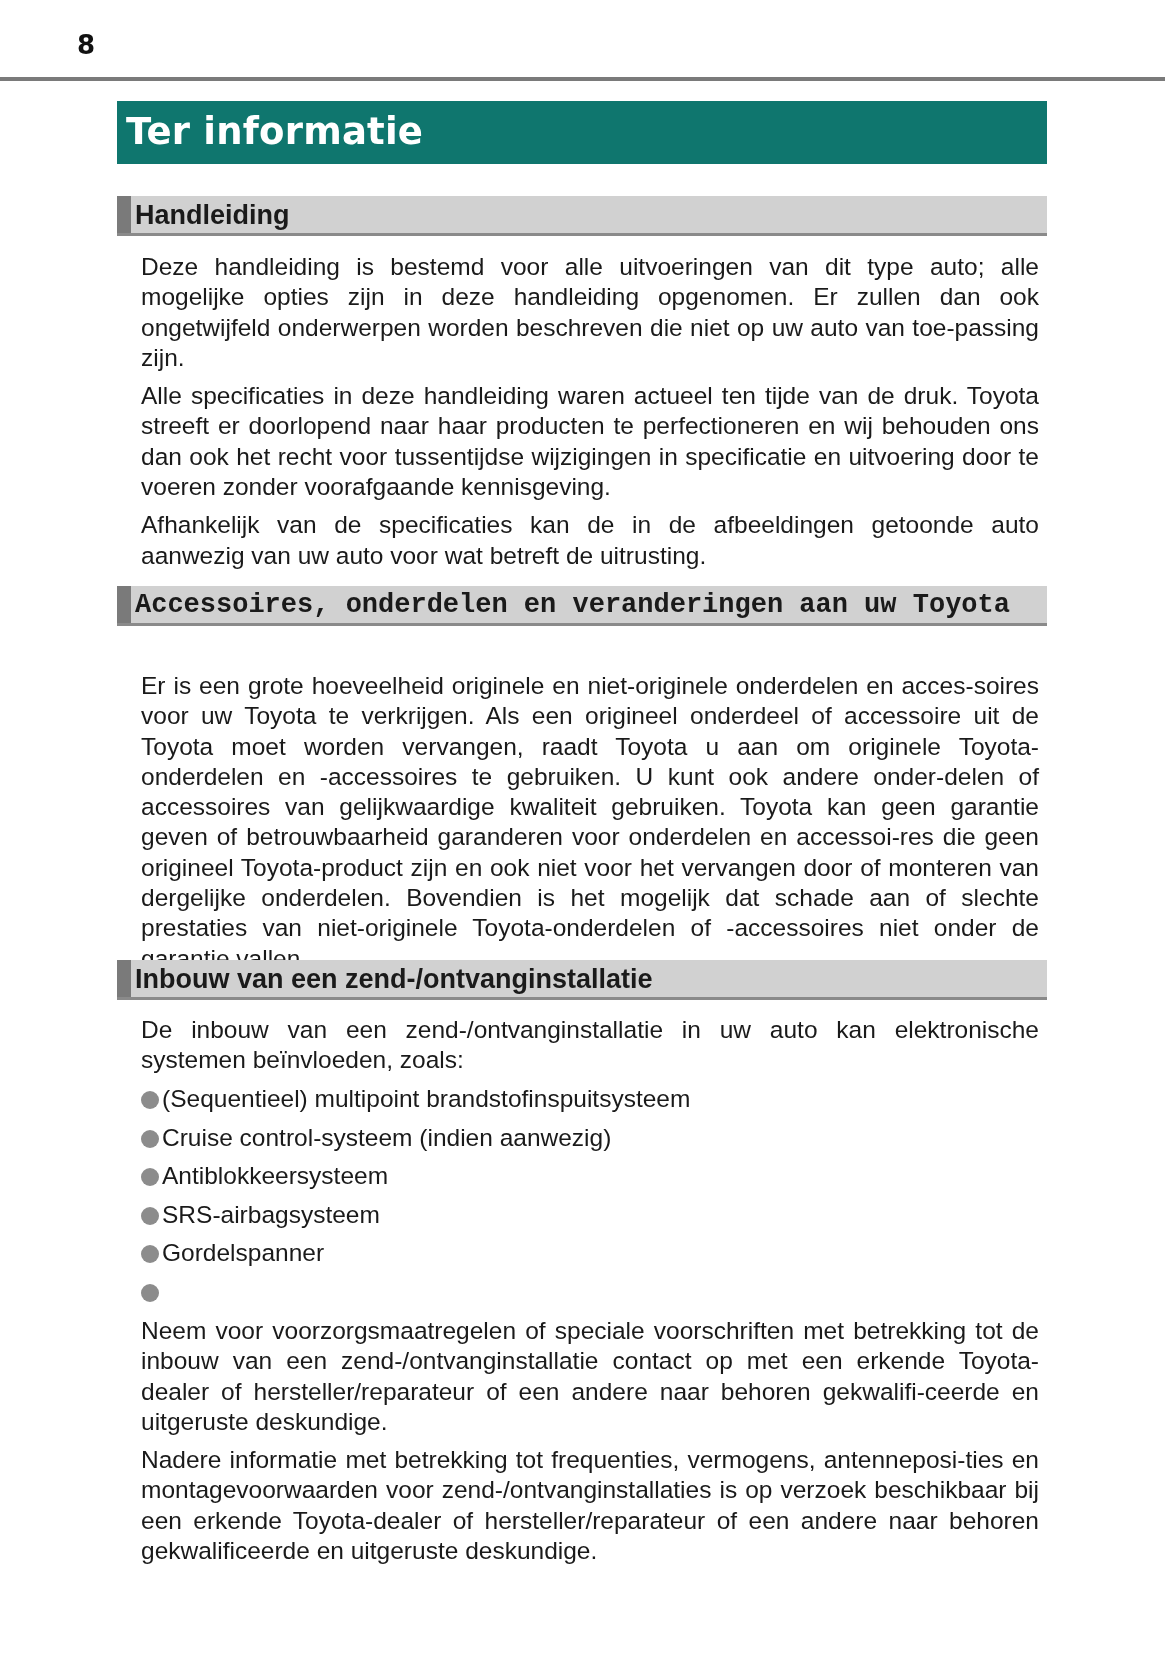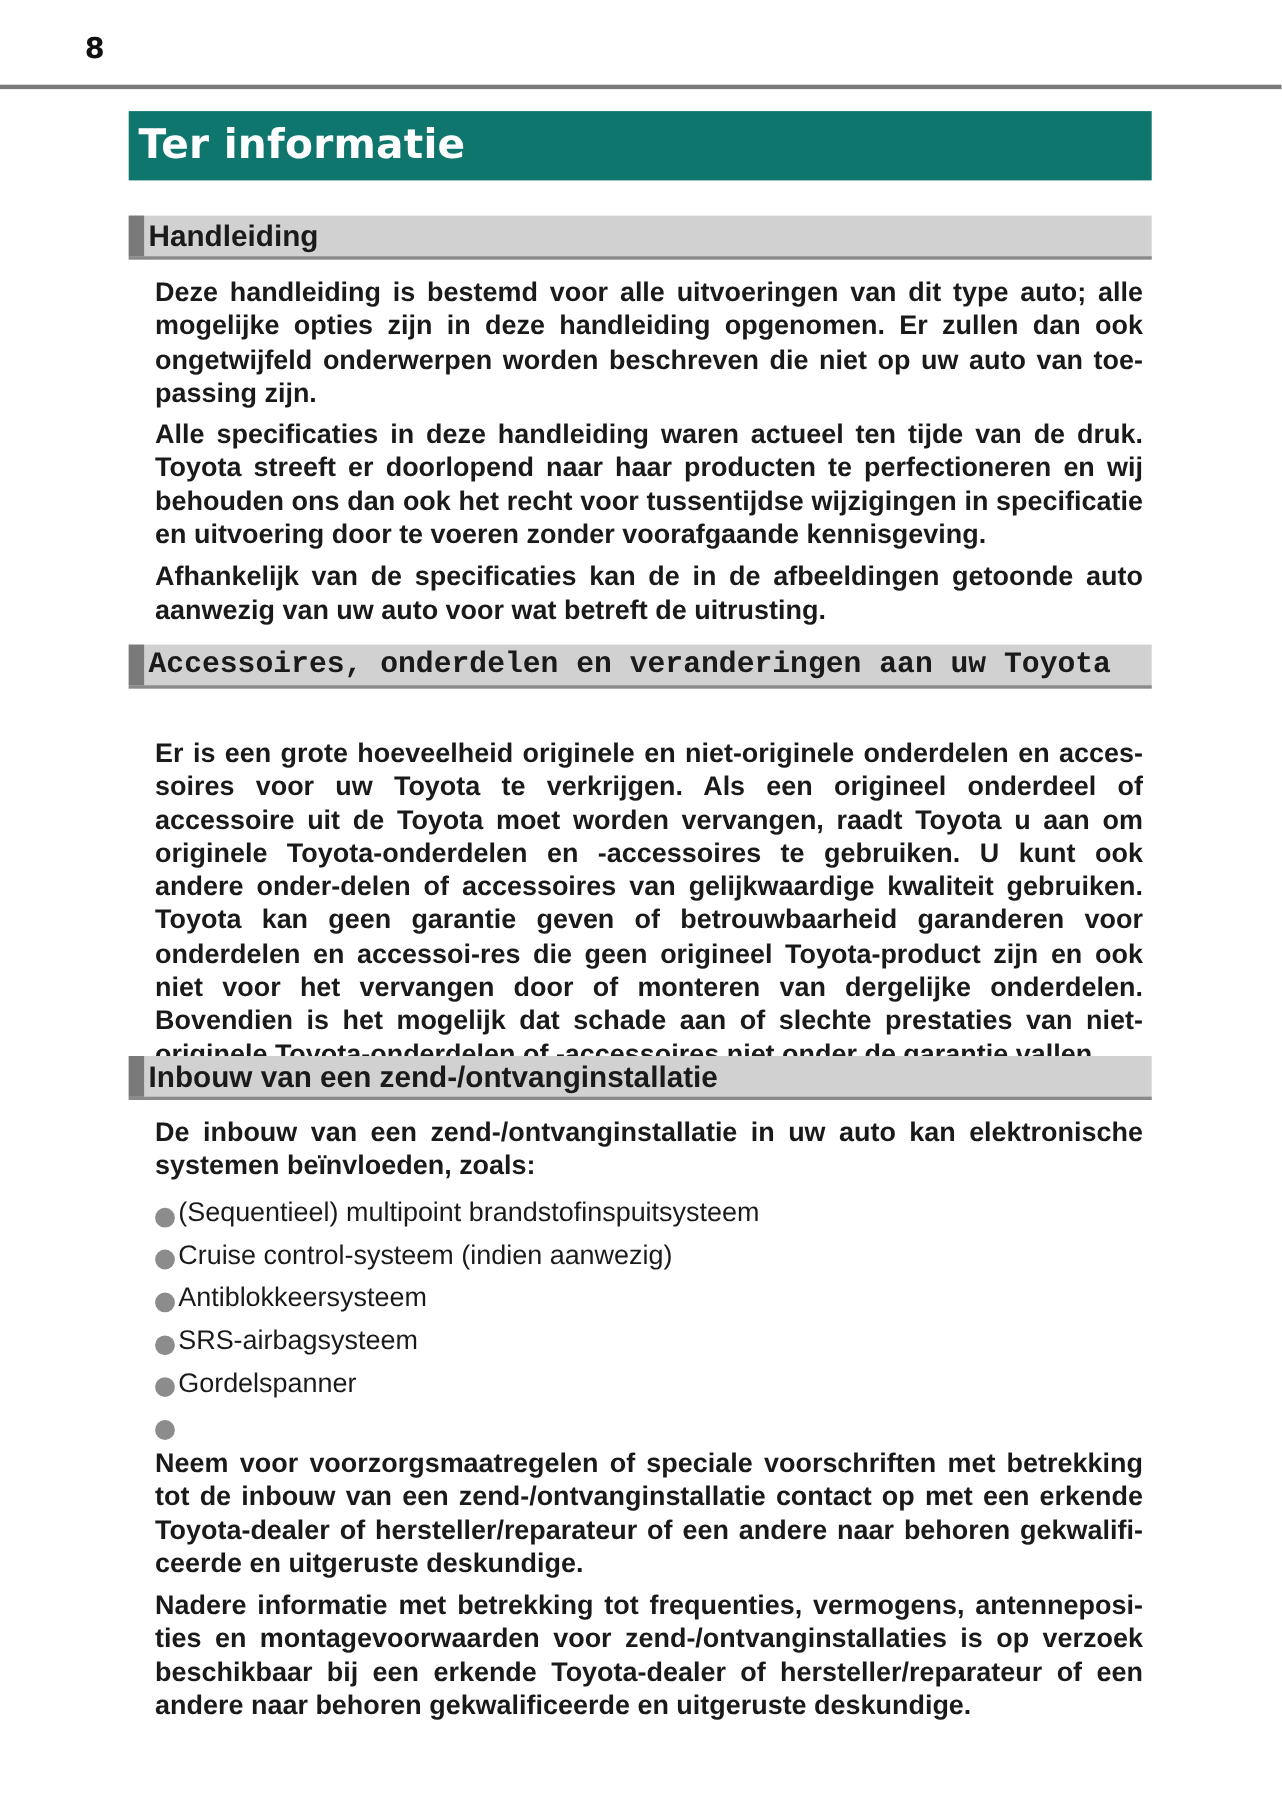--- a/index.html
+++ b/index.html
@@ -10,23 +10,23 @@
     .top-rule { position: absolute; left: 0; top: 77px; width: 1165px; height: 4px; background: #7a7a7a; }
     .title-bar { position: absolute; left: 117px; top: 101px; width: 930px; height: 63px; background: #0f766e; }
     .title-bar span { position: absolute; left: 9px; top: 9px; font-size: 37px; font-weight: bold;
                       color: #ffffff; font-family: "DejaVu Sans", sans-serif; letter-spacing: 0.2px; }
     .section-head { position: absolute; left: 117px; width: 930px; height: 40px; background: #d1d1d1;
                     border-bottom: 3px solid #8a8a8a; box-sizing: border-box; }
     .section-head .bar { position: absolute; left: 0; top: 0; width: 14px; height: 100%; background: #7a7a7a; }
     .section-head span { position: absolute; left: 18px; top: 4px; font-size: 27px; font-weight: bold; color: #1a1a1a; }
     .text-block { position: absolute; left: 141px; width: 898px; font-size: 24.5px; line-height: 30.3px;
                   text-align: justify; color: #1a1a1a; }
-    .text-block p { margin: 0 0 8px 0; font-weight: bold; }
+    .text-block p { margin: 0 0 8px 0; }
     .bullets { position: absolute; left: 141px; width: 898px; font-size: 24.5px; margin: 0; padding: 0; list-style: none; }
-    .bullets li { height: 38.6px; line-height: 30px; display: flex; align-items: center; }
+    .bullets li { height: 38.6px; line-height: 30px; display: flex; align-items: flex-start; }
     .bullets .dot { width: 18px; height: 18px; border-radius: 50%; background: #8c8c8c; margin-top: 7px; margin-right: 3px; flex: 0 0 auto; }
   </style>
 </head>
 <body>
 
 <div class="page-number">8</div>
 <div class="top-rule"></div>
 
 <div class="title-bar">
   <span>Ter informatie</span>

